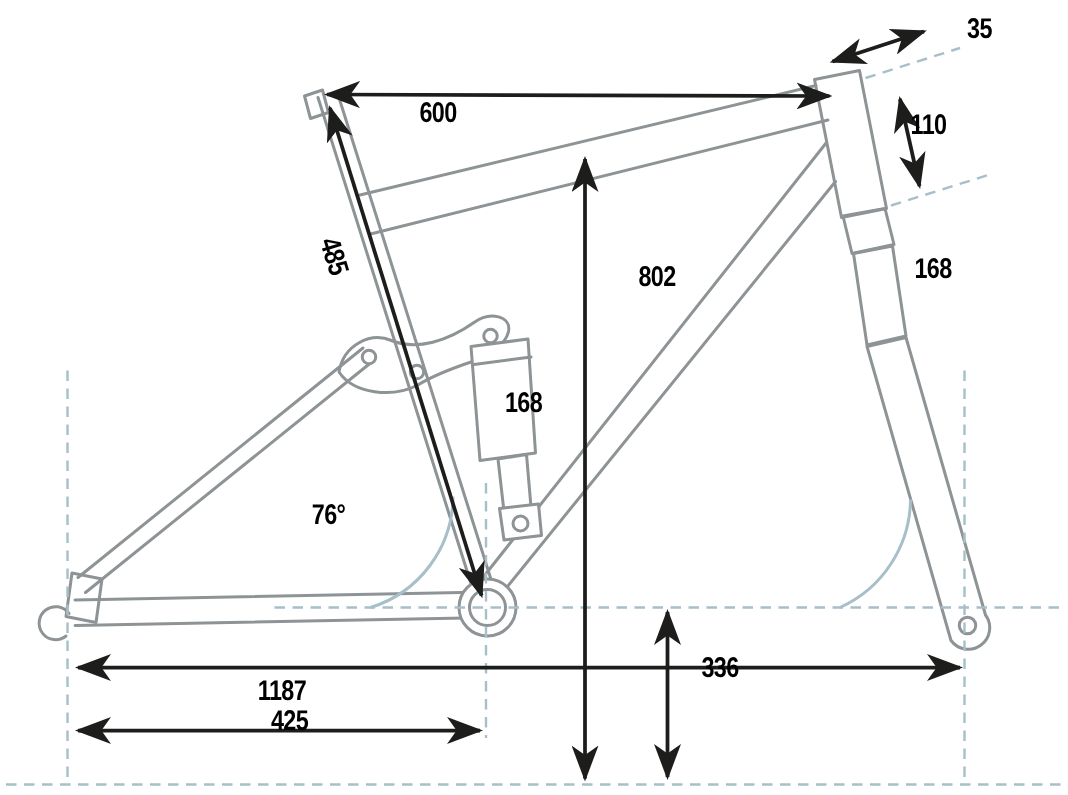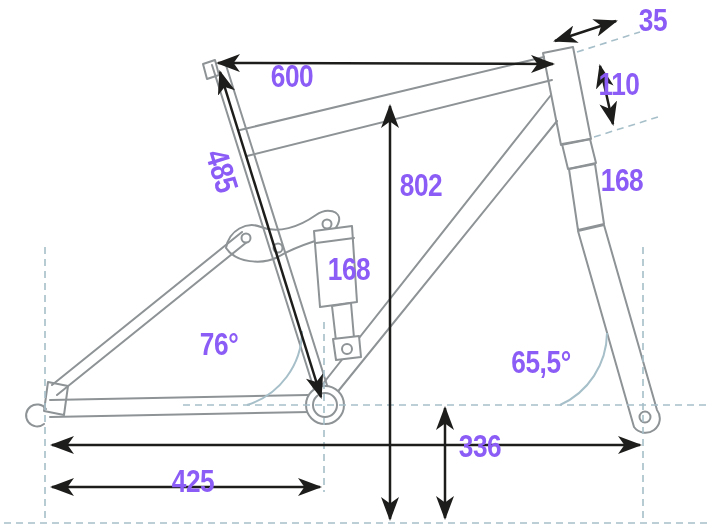--- a/index.html
+++ b/index.html
@@ -17,23 +17,23 @@
   }
   .frame .whitefill{fill:#ffffff;}
   .guides line,.guides path{
     stroke:#a6bfc9;stroke-width:1.6;fill:none;stroke-dasharray:7 5;
   }
   .arcs path{stroke:#a6bfc9;stroke-width:2;fill:none;}
   .dims line,.dims path{stroke:#1d1d1b;stroke-width:2.5;fill:none;}
   .label{
     position:absolute;
     transform:translate(-50%,-50%);
-    color:#8b5cf6;
+    color:#000000;
     font-weight:700;
-    font-size:32px;
+    font-size:19px;
     white-space:nowrap;
     line-height:1;
   }
   .label .tx{display:inline-block;transform:scaleX(0.82);letter-spacing:-0.5px;}
   .label.rot .tx{transform:rotate(73deg) scaleX(0.82);}
 </style>
 </head>
 <body>
 
 <div class="canvas">
@@ -116,20 +116,20 @@
       <line x1="52" y1="487" x2="320" y2="487" marker-start="url(#ah)" marker-end="url(#ah)"></line>
       <line x1="445" y1="408" x2="445" y2="518" marker-start="url(#ah)" marker-end="url(#ah)"></line>
     </g>
   </svg>
 
   <div class="label" style="left:292px;top:76px"><span class="tx">600</span></div>
   <div class="label rot" style="left:222px;top:171px"><span class="tx">485</span></div>
   <div class="label" style="left:653px;top:20px"><span class="tx">35</span></div>
   <div class="label" style="left:619px;top:84px"><span class="tx">110</span></div>
   <div class="label" style="left:622px;top:180px"><span class="tx">168</span></div>
-  <div class="label" style="left:421px;top:185px"><span class="tx">802</span></div>
+  <div class="label" style="left:438px;top:185px"><span class="tx">802</span></div>
   <div class="label" style="left:349px;top:269px"><span class="tx">168</span></div>
   <div class="label" style="left:219px;top:344px"><span class="tx">76°</span></div>
-  <div class="label" style="left:541px;top:362px"><span class="tx">65,5°</span></div>
+  <div class="label" style="left:188px;top:461px"><span class="tx">1187</span></div>
   <div class="label" style="left:193px;top:481px"><span class="tx">425</span></div>
   <div class="label" style="left:480px;top:446px"><span class="tx">336</span></div>
 
 </div>
 
 </body></html>

